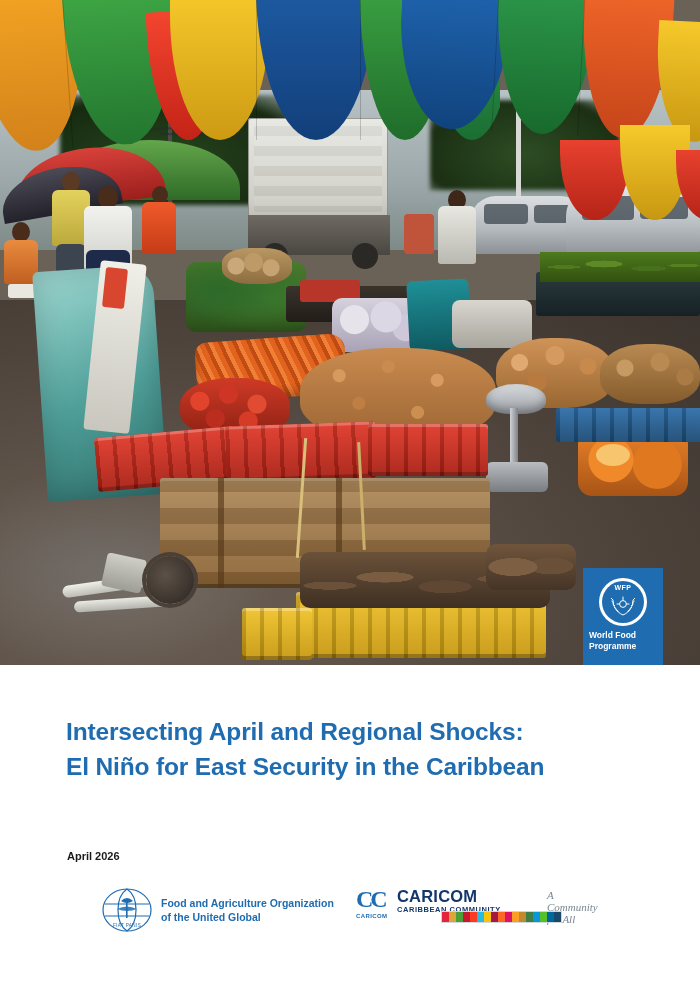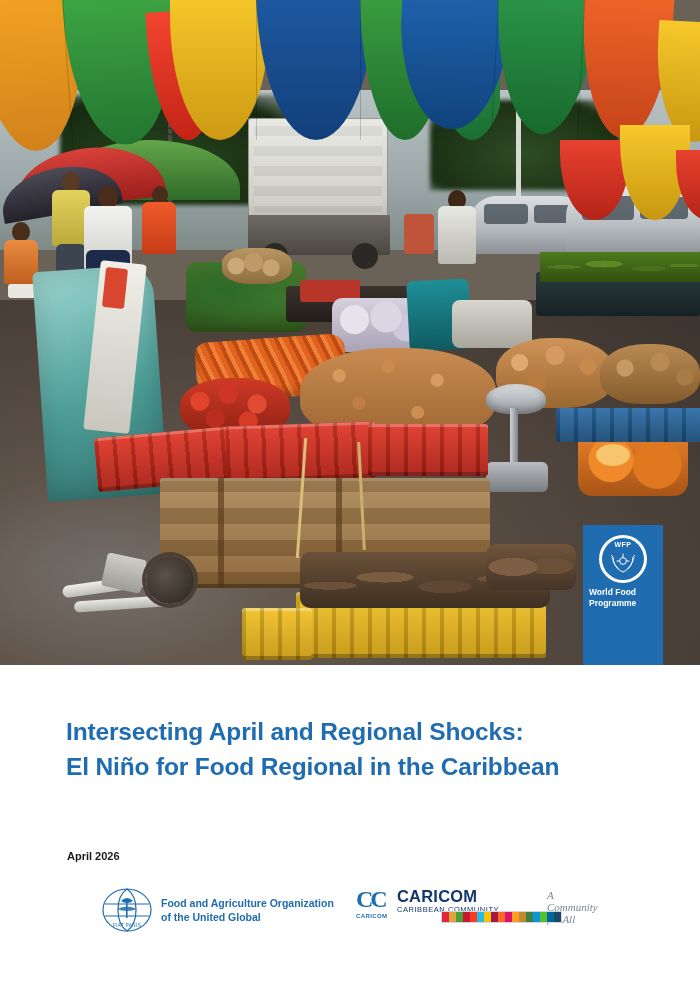--- a/index.html
+++ b/index.html
@@ -218,21 +218,21 @@
       radial-gradient(circle at 70% 35%, #d89c60 6px, rgba(0,0,0,0) 7px),
       radial-gradient(circle at 30% 60%, #bf7f44 6px, rgba(0,0,0,0) 7px),
       radial-gradient(circle at 60% 70%, #cd8e51 6px, rgba(0,0,0,0) 7px),
       linear-gradient(#c98b4f, #9d6634);
   }
 
   
   .wfp-block {
     position: absolute;
     left: 583px;
-    top: 525px;
+    top: 568px;
     width: 80px;
     height: 193px;
     background: #1f6cb0;
     color: #ffffff;
     z-index: 30;
   }
   .wfp-circle {
     position: absolute;
     left: 50%;
     transform: translateX(-50%);
@@ -353,21 +353,21 @@
   .caricom-right { padding-top: 1px; }
   .caricom-title {
     font-size: 16.5px;
     font-weight: bold;
     color: #13366b;
     letter-spacing: .2px;
     line-height: 1;
   }
   .caricom-sub {
     font-size: 7.5px;
-    font-weight: normal;
+    font-weight: bold;
     color: #13366b;
     letter-spacing: .55px;
     margin-top: 0;
   }
   .caricom-tag {
     position: absolute;
     left: 150px; top: 2px;
     font-family: "Liberation Serif", serif;
     font-style: italic;
     font-size: 11px;
@@ -611,21 +611,21 @@
       <div>Programme</div>
     </div>
 
   </div>
 </div>
 
 <div class="cover-text">
 
   <div class="doc-title">
     <div>Intersecting April and Regional Shocks:</div>
-    <div>El Niño for Food Regional in the Caribbean</div>
+    <div>El Niño for East Security in the Caribbean</div>
   </div>
 
   <div class="doc-date">April 2026</div>
 
   <div class="logo-row">
 
     <div class="fao">
       <div class="fao-mark">
         <svg viewBox="0 0 52 46" width="52" height="46">
           <g fill="none" stroke="#1f6cb0" stroke-width="1.2">

